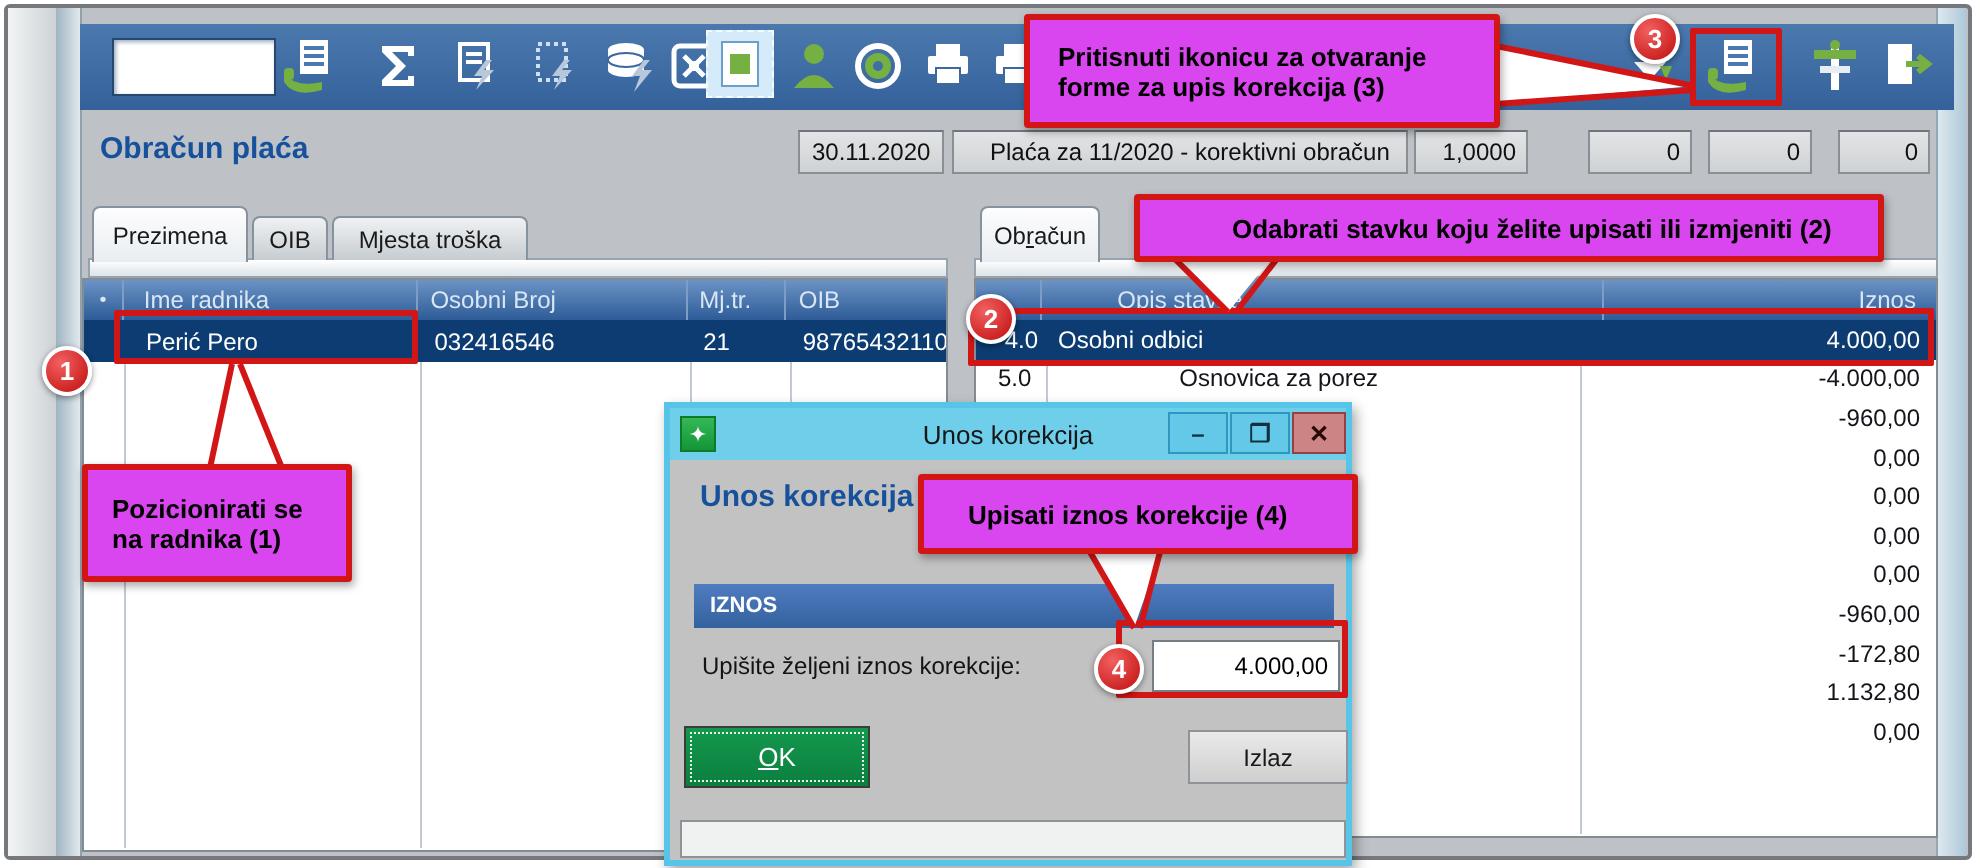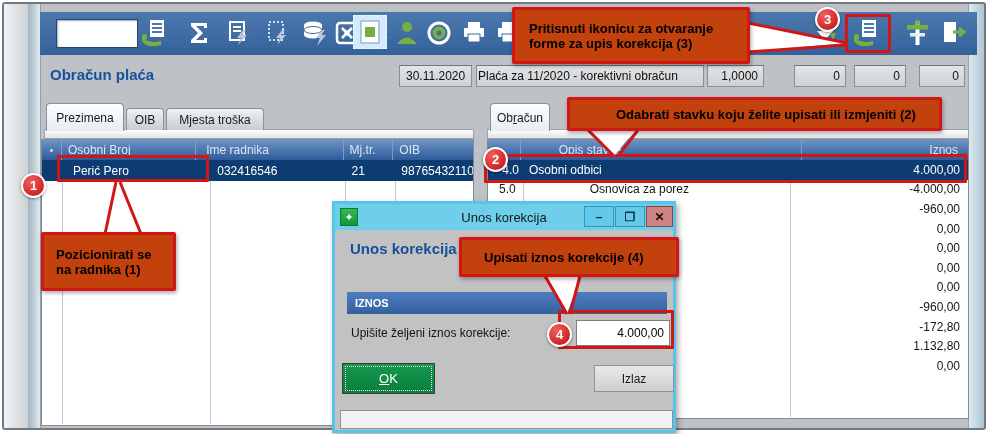--- a/index.html
+++ b/index.html
@@ -41,21 +41,21 @@
   #btn-max{left:280px;width:30px;background:#64c9e9;border:1px solid #2e97bd;color:#10303f;}
   #btn-close{left:311px;width:27px;background:#cd8484;border:1px solid #97403f;color:#270808;}
   #dlg-heading{position:absolute;left:15px;top:36px;font-size:15px;font-weight:bold;color:#17519b;}
   #iznos-bar{position:absolute;left:12px;top:88px;width:320px;height:22px;background:linear-gradient(#4e7cc0,#34629e);color:#fff;font-size:11px;font-weight:bold;display:flex;align-items:center;padding-left:8px;box-sizing:border-box;}
   #amount-label{position:absolute;left:16px;top:122px;font-size:12px;color:#141414;}
   #amount-input{position:absolute;left:241px;top:116px;width:94px;height:26px;border:1px solid #767d83;background:#fff;box-sizing:border-box;font-size:12px;text-align:right;padding-right:5px;font-family:"Liberation Sans",sans-serif;}
   #ok-btn{position:absolute;left:7px;top:159px;width:93px;height:31px;background:linear-gradient(#14984e,#0b7f3e);border:1px solid #3a3d3a;color:#fff;font-size:13px;display:flex;align-items:center;justify-content:center;outline:1px dotted #e8f4e8;outline-offset:-4px;box-sizing:border-box;}
   #exit-btn{position:absolute;left:259px;top:161px;width:80px;height:27px;background:linear-gradient(#e9e9e9,#cfcfcf);border:1px solid #8d9398;color:#1a1a1a;font-size:12px;display:flex;align-items:center;justify-content:center;box-sizing:border-box;}
   #dlg-status{position:absolute;left:5px;top:206px;width:333px;height:19px;border:1px solid #8d9398;background:#f0f1f1;box-sizing:border-box;}
   
-  .callout{position:absolute;background:#c2410c;border:3px solid #d21616;border-radius:2px;z-index:30;color:#000;font-weight:bold;font-size:13px;box-shadow:1px 2px 4px rgba(0,0,0,.35);box-sizing:border-box;display:flex;flex-direction:column;justify-content:center;}
+  .callout{position:absolute;background:#d946ef;border:3px solid #d21616;border-radius:2px;z-index:30;color:#000;font-weight:bold;font-size:13px;box-shadow:1px 2px 4px rgba(0,0,0,.35);box-sizing:border-box;display:flex;flex-direction:column;justify-content:center;}
   .redbox{position:absolute;border:3px solid #d21616;box-sizing:border-box;z-index:25;border-radius:1px;}
   .stepc{position:absolute;width:25px;height:25px;border-radius:50%;background:radial-gradient(circle at 35% 30%,#f26060,#bf0c0c);border:2px solid #fff;box-shadow:0 1px 3px rgba(0,0,0,.45);color:#fff;font-size:13px;font-weight:bold;display:flex;align-items:center;justify-content:center;z-index:35;box-sizing:border-box;}
   .tail{position:absolute;z-index:28;overflow:visible;}
   u.acc{text-decoration:underline;}
 </style>
 </head>
 <body>
 
 <div id="stage">
 <div id="win">
@@ -177,43 +177,43 @@
     <svg width="30" height="28" viewBox="0 0 30 28">
           <rect x="5" y="3" width="12" height="20" fill="#fff"></rect>
           <path d="M14 13 h9 M20 9 l5 4 -5 4" stroke="#76b043" stroke-width="3" fill="none"></path>
         </svg>
   </div>
 
   <div class="abs" id="page-title">Obračun plaća</div>
   <div class="abs fld" style="left:395px;width:73px;padding-left:6px;">
         <span>30.11.2020</span>
       </div>
-  <div class="abs fld" style="left:472px;width:228px;padding-left:1px;">
+  <div class="abs fld" style="left:472px;width:228px;padding-left:18px;">
         <span>Plaća za 11/2020 - korektivni obračun</span>
       </div>
   <div class="abs fld numf" style="left:703px;width:57px;">
         <span>1,0000</span>
       </div>
   <div id="counters">
         <div class="abs fld numf" style="left: 790px; width: 52px;">0</div>
         <div class="abs fld numf" style="left: 850px; width: 52px;">0</div>
         <div class="abs fld numf" style="left: 915px; width: 46px;">0</div>
       </div>
 
   <div id="left-tabs">
         <div class="tab active" style="left: 42px; width: 78px;">Prezimena</div>
         <div class="tab" style="left: 122px; width: 38px;">OIB</div>
         <div class="tab" style="left: 162px; width: 98px;">Mjesta troška</div>
       </div>
   <div class="abs tabband" style="left:40px;width:430px;"></div>
   <div class="abs tbl" style="left:37px;top:135px;width:433px;height:287px;" id="left-table">
     <div class="tblhead">
           <div class="hcell" style="width: 20px; justify-content: center; font-size: 10px;">•</div>
+          <div class="hcell" style="width: 148px; padding-left: 10px;">Ime radnika</div>
           <div class="hcell" style="width: 135px; padding-left: 6px;">Osobni Broj</div>
-          <div class="hcell" style="width: 148px; padding-left: 10px;">Ime radnika</div>
           <div class="hcell" style="width: 50px; padding-left: 6px;">Mj.tr.</div>
           <div class="hcell" style="width: 80px; padding-left: 6px; border-right: none;">OIB</div>
         </div>
     <div class="vline" style="left:20px"></div>
         <div class="vline" style="left:168px"></div>
     <div class="vline" style="left:303px"></div>
         <div class="vline" style="left:353px"></div>
     <div id="left-rows">
           <div class="trow sel" style="top: 20px; height: 21px; z-index: 2;">
             <div class="tcell" style="width: 20px; padding-left: 8px;"></div>

